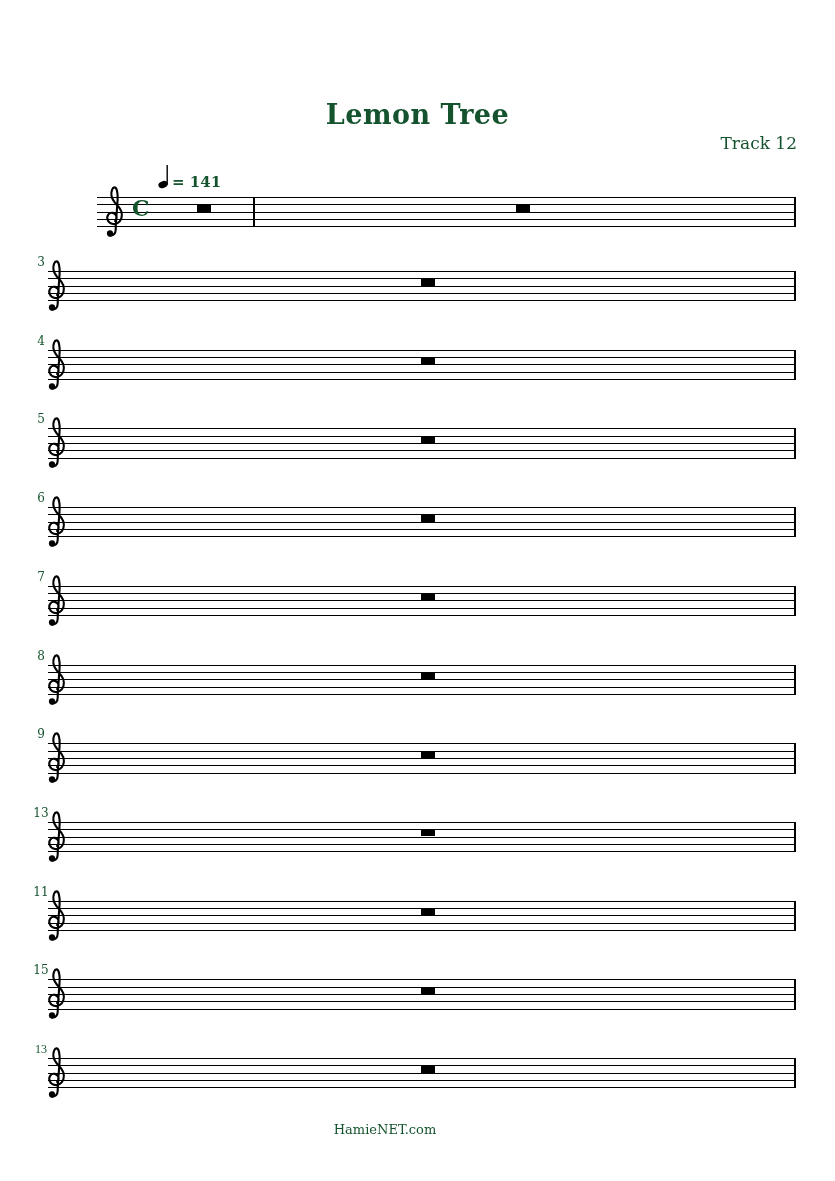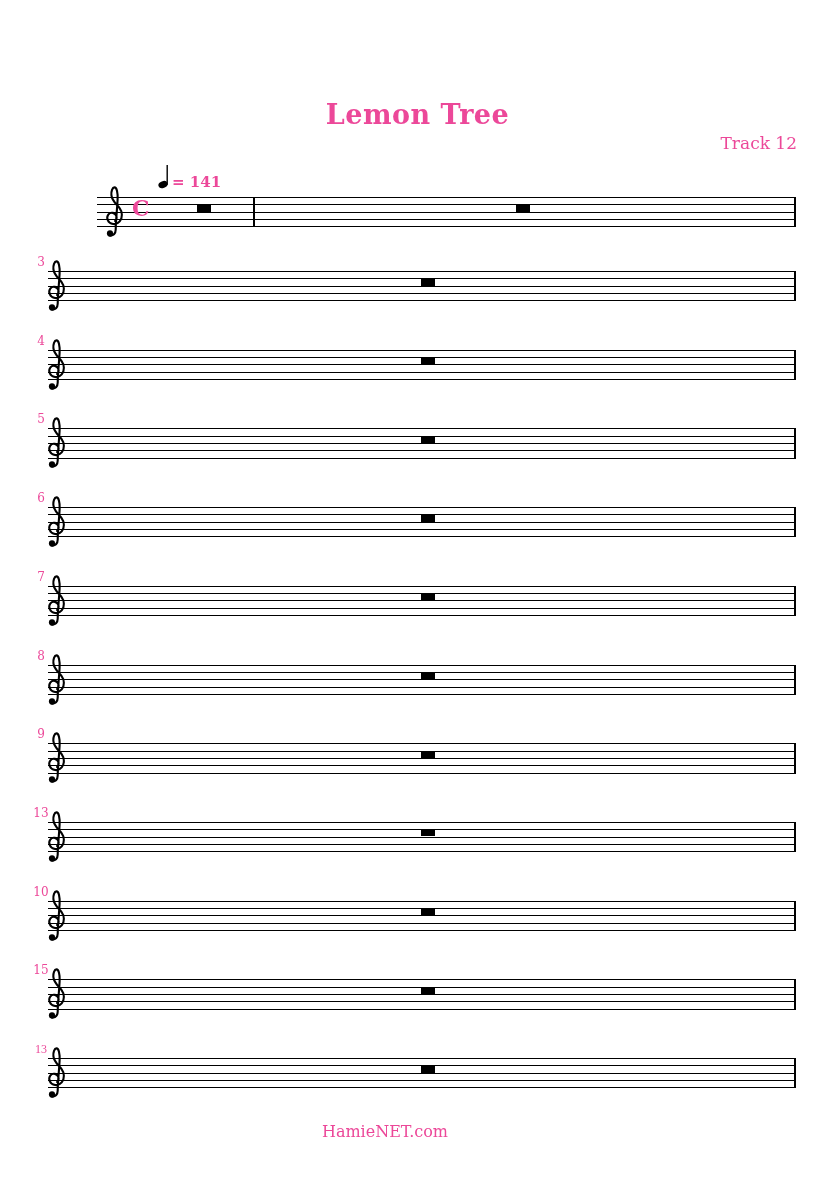--- a/index.html
+++ b/index.html
@@ -1,29 +1,29 @@
 <!DOCTYPE html>
 <html><head>
 <meta charset="utf-8">
 <style>
   html,body{margin:0;padding:0;background:#888;}
   .page{
     position:relative;width:835px;height:1181px;margin:0 auto;
     background:#ffffff;overflow:hidden;
-    font-family:"DejaVu Serif","Liberation Serif",serif;color:#ec4899;
+    font-family:"DejaVu Serif","Liberation Serif",serif;color:#14532d;
   }
   .title{
     position:absolute;top:99px;left:0;width:835px;text-align:center;
     font-size:27px;font-weight:bold;letter-spacing:.5px;
   }
   .track{
     position:absolute;top:133px;right:38px;font-size:17px;
   }
   .footer{
-    position:absolute;top:1122px;left:0;width:770px;text-align:center;font-size:16px;
+    position:absolute;top:1122px;left:0;width:770px;text-align:center;font-size:13px;
   }
   .system{position:absolute;height:31px;}
   .sl{position:absolute;left:0;width:100%;height:1px;background:#000;}
   .sl.l0{top:0}.sl.l1{top:7.35px}.sl.l2{top:14.7px}.sl.l3{top:22.05px}.sl.l4{top:29.4px}
   .clef{position:absolute;top:-14px;width:23px;height:56px;}
   .barline{position:absolute;top:0;height:30.4px;width:1.5px;background:#000;}
   .barline.end{width:2.2px;}
   .rest{position:absolute;top:8.1px;width:13.5px;height:6.5px;background:#000;}
   .timesig{
     position:absolute;left:35px;top:3px;font-size:22px;line-height:17px;
@@ -198,21 +198,21 @@
     <div class="sl l3"></div>
     <div class="sl l4"></div>
     <svg class="clef" style="left:-3px" viewBox="0 0 23 56">
       <use href="#treble-clef-shape"></use>
     </svg>
     <div class="rest" style="left:373px"></div>
     <div class="barline end" style="left:745.8px"></div>
   </div>
 
   <div class="system" style="left: 48px; width: 748px; top: 900.6px;">
-    <span class="measure-number">10</span>
+    <span class="measure-number">11</span>
     <div class="sl l0"></div>
     <div class="sl l1"></div>
     <div class="sl l2"></div>
     <div class="sl l3"></div>
     <div class="sl l4"></div>
     <svg class="clef" style="left:-3px" viewBox="0 0 23 56">
       <use href="#treble-clef-shape"></use>
     </svg>
     <div class="rest" style="left:373px"></div>
     <div class="barline end" style="left:745.8px"></div>

